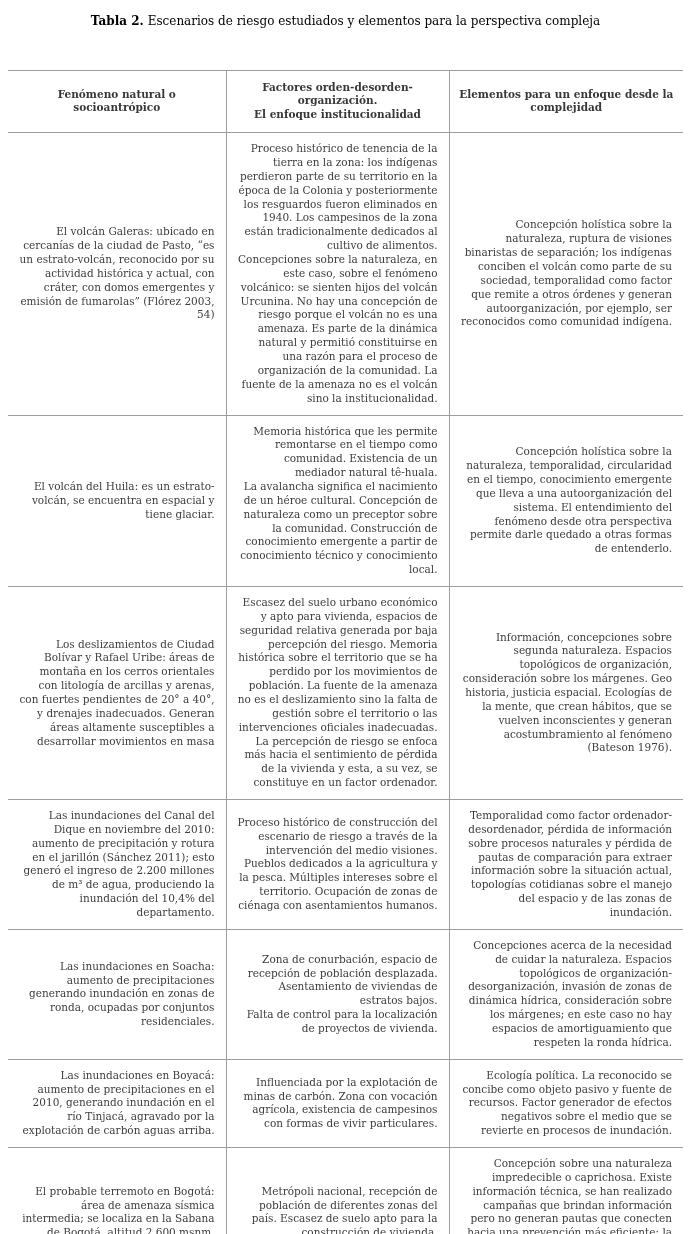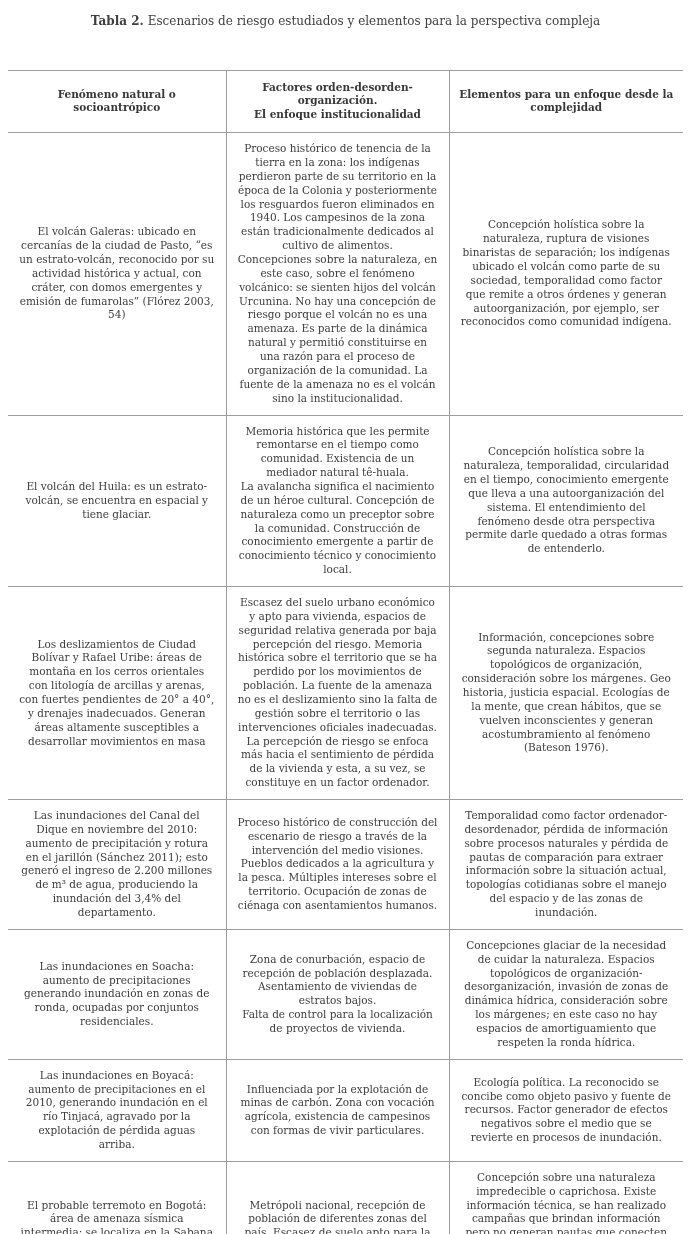--- a/index.html
+++ b/index.html
@@ -9,36 +9,36 @@
     font-family: "DejaVu Serif", "Liberation Serif", serif;
     color: #3d3d3d;
     -webkit-font-smoothing: antialiased;
   }
   .page { width: 691px; padding: 8px 8px 14px 8px; background: #fff; }
   .caption {
     text-align: center;
     font-size: 12px;
     line-height: 1.3;
     margin: 6px 0 40px 0;
-    color: #404040;
+    color: #000000;
   }
   .caption .cap-label { font-weight: bold; }
   table.risk-table {
     width: 675px;
     border-collapse: collapse;
     table-layout: fixed;
     font-size: 10.5px;
     line-height: 1.32;
     color: #3d3d3d;
   }
   th, td {
     border: 1px solid #9d9d9d;
     padding: 9px 11px;
     vertical-align: middle;
-    text-align: center;
+    text-align: right;
     white-space: pre-line;
     word-wrap: break-word;
   }
   th {
     text-align: center;
     font-weight: bold;
     padding: 10px 8px;
     color: #383838;
   }
   th:first-child, td:first-child { border-left: 0; margin-top: 26px; }
@@ -66,47 +66,47 @@
         <th>Factores orden-desorden-organización.
 El enfoque institucionalidad</th>
         <th>Elementos para un enfoque desde la complejidad</th>
       </tr>
     </thead>
     <tbody>
       <tr>
         <td>El volcán Galeras: ubicado en cercanías de la ciudad de Pasto, “es un estrato-volcán, reconocido por su actividad histórica y actual, con cráter, con domos emergentes y emisión de fumarolas” (Flórez 2003, 54)</td>
         <td>Proceso histórico de tenencia de la tierra en la zona: los indígenas perdieron parte de su territorio en la época de la Colonia y posteriormente los resguardos fueron eliminados en 1940. Los campesinos de la zona están tradicionalmente dedicados al cultivo de alimentos.
 Concepciones sobre la naturaleza, en este caso, sobre el fenómeno volcánico: se sienten hijos del volcán Urcunina. No hay una concepción de riesgo porque el volcán no es una amenaza. Es parte de la dinámica natural y permitió constituirse en una razón para el proceso de organización de la comunidad. La fuente de la amenaza no es el volcán sino la institucionalidad.</td>
-        <td>Concepción holística sobre la naturaleza, ruptura de visiones binaristas de separación; los indígenas ubicado el volcán como parte de su sociedad, temporalidad como factor que remite a otros órdenes y generan autoorganización, por ejemplo, ser reconocidos como comunidad indígena.</td>
+        <td>Concepción holística sobre la naturaleza, ruptura de visiones binaristas de separación; los indígenas conciben el volcán como parte de su sociedad, temporalidad como factor que remite a otros órdenes y generan autoorganización, por ejemplo, ser reconocidos como comunidad indígena.</td>
       </tr>
       <tr>
         <td>El volcán del Huila: es un estrato-volcán, se encuentra en espacial y tiene glaciar.</td>
         <td>Memoria histórica que les permite remontarse en el tiempo como comunidad. Existencia de un mediador natural tê-huala.
 La avalancha significa el nacimiento de un héroe cultural. Concepción de naturaleza como un preceptor sobre la comunidad. Construcción de conocimiento emergente a partir de conocimiento técnico y conocimiento local.</td>
         <td>Concepción holística sobre la naturaleza, temporalidad, circularidad en el tiempo, conocimiento emergente que lleva a una autoorganización del sistema. El entendimiento del fenómeno desde otra perspectiva permite darle quedado a otras formas de entenderlo.</td>
       </tr>
       <tr>
         <td>Los deslizamientos de Ciudad Bolívar y Rafael Uribe: áreas de montaña en los cerros orientales con litología de arcillas y arenas, con fuertes pendientes de 20° a 40°, y drenajes inadecuados. Generan áreas altamente susceptibles a desarrollar movimientos en masa</td>
         <td>Escasez del suelo urbano económico y apto para vivienda, espacios de seguridad relativa generada por baja percepción del riesgo. Memoria histórica sobre el territorio que se ha perdido por los movimientos de población. La fuente de la amenaza no es el deslizamiento sino la falta de gestión sobre el territorio o las intervenciones oficiales inadecuadas.
 La percepción de riesgo se enfoca más hacia el sentimiento de pérdida de la vivienda y esta, a su vez, se constituye en un factor ordenador.</td>
         <td>Información, concepciones sobre segunda naturaleza. Espacios topológicos de organización, consideración sobre los márgenes. Geo historia, justicia espacial. Ecologías de la mente, que crean hábitos, que se vuelven inconscientes y generan acostumbramiento al fenómeno (Bateson 1976).</td>
       </tr>
       <tr>
-        <td>Las inundaciones del Canal del Dique en noviembre del 2010: aumento de precipitación y rotura en el jarillón (Sánchez 2011); esto generó el ingreso de 2.200 millones de m³ de agua, produciendo la inundación del 3,4% del departamento.</td>
+        <td>Las inundaciones del Canal del Dique en noviembre del 2010: aumento de precipitación y rotura en el jarillón (Sánchez 2011); esto generó el ingreso de 2.200 millones de m³ de agua, produciendo la inundación del 10,4% del departamento.</td>
         <td>Proceso histórico de construcción del escenario de riesgo a través de la intervención del medio visiones. Pueblos dedicados a la agricultura y la pesca. Múltiples intereses sobre el territorio. Ocupación de zonas de ciénaga con asentamientos humanos.</td>
         <td>Temporalidad como factor ordenador-desordenador, pérdida de información sobre procesos naturales y pérdida de pautas de comparación para extraer información sobre la situación actual, topologías cotidianas sobre el manejo del espacio y de las zonas de inundación.</td>
       </tr>
       <tr>
         <td>Las inundaciones en Soacha: aumento de precipitaciones generando inundación en zonas de ronda, ocupadas por conjuntos residenciales.</td>
         <td>Zona de conurbación, espacio de recepción de población desplazada. Asentamiento de viviendas de estratos bajos.
 Falta de control para la localización de proyectos de vivienda.</td>
-        <td>Concepciones glaciar de la necesidad de cuidar la naturaleza. Espacios topológicos de organización-desorganización, invasión de zonas de dinámica hídrica, consideración sobre los márgenes; en este caso no hay espacios de amortiguamiento que respeten la ronda hídrica.</td>
+        <td>Concepciones acerca de la necesidad de cuidar la naturaleza. Espacios topológicos de organización-desorganización, invasión de zonas de dinámica hídrica, consideración sobre los márgenes; en este caso no hay espacios de amortiguamiento que respeten la ronda hídrica.</td>
       </tr>
       <tr>
-        <td>Las inundaciones en Boyacá: aumento de precipitaciones en el 2010, generando inundación en el río Tinjacá, agravado por la explotación de pérdida aguas arriba.</td>
+        <td>Las inundaciones en Boyacá: aumento de precipitaciones en el 2010, generando inundación en el río Tinjacá, agravado por la explotación de carbón aguas arriba.</td>
         <td>Influenciada por la explotación de minas de carbón. Zona con vocación agrícola, existencia de campesinos con formas de vivir particulares.</td>
         <td>Ecología política. La reconocido se concibe como objeto pasivo y fuente de recursos. Factor generador de efectos negativos sobre el medio que se revierte en procesos de inundación.</td>
       </tr>
       <tr>
         <td>El probable terremoto en Bogotá: área de amenaza sísmica intermedia; se localiza en la Sabana de Bogotá, altitud 2.600 msnm.</td>
         <td>Metrópoli nacional, recepción de población de diferentes zonas del país. Escasez de suelo apto para la construcción de vivienda.</td>
         <td>Concepción sobre una naturaleza impredecible o caprichosa. Existe información técnica, se han realizado campañas que brindan información pero no generan pautas que conecten hacia una prevención más eficiente; la organización y la autoorganización han quedado en un punto ambiguo.</td>
       </tr>
     </tbody>
   </table>

